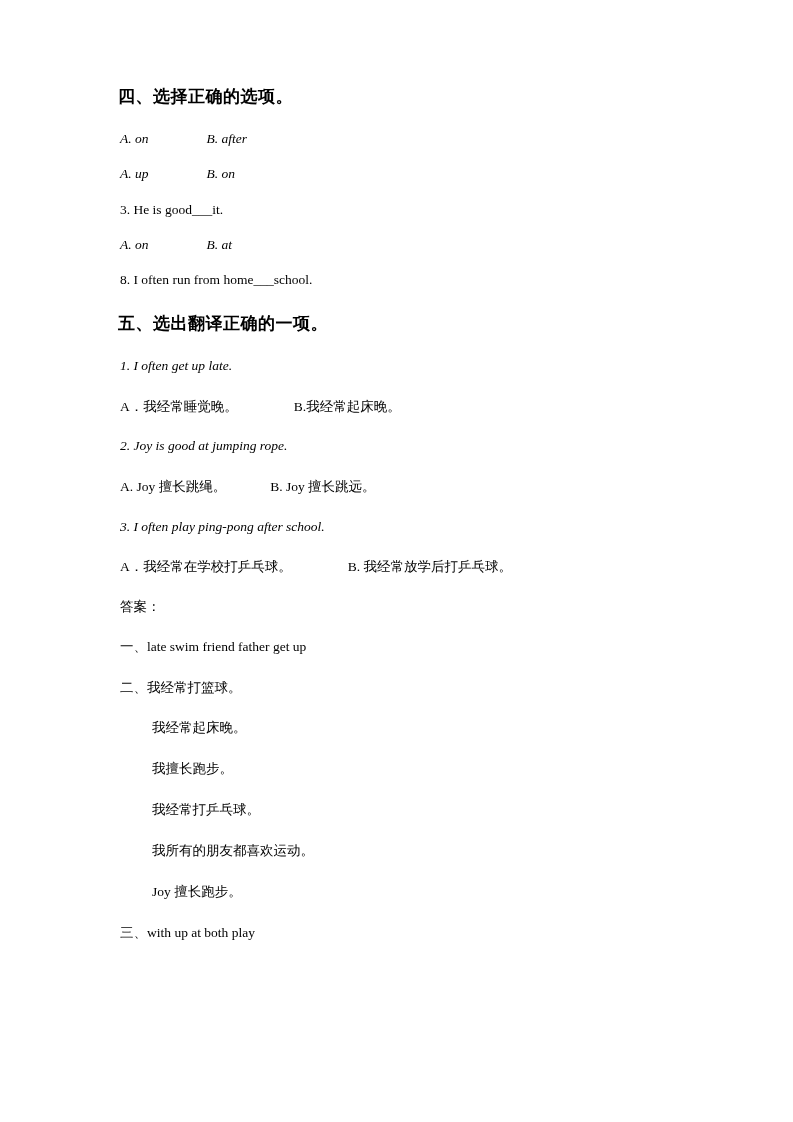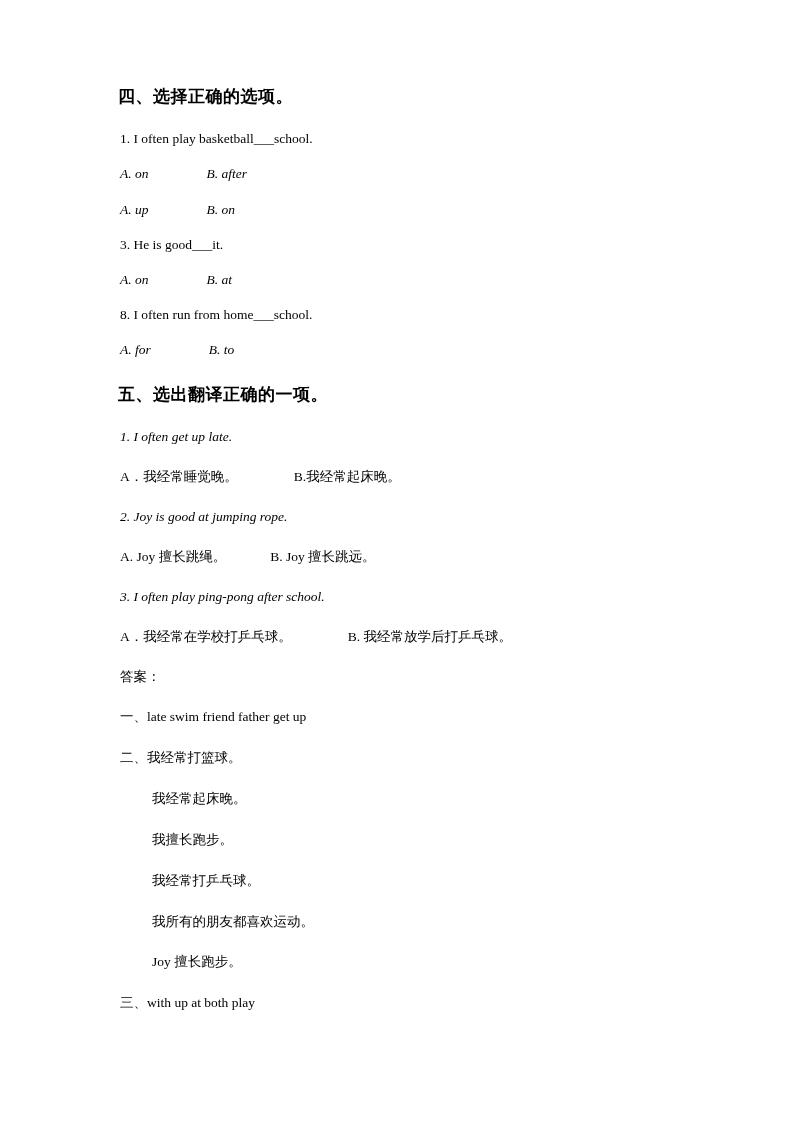--- a/index.html
+++ b/index.html
@@ -83,30 +83,28 @@
   }
 </style>
 </head>
 <body>
 
 <div class="page">
 
   <h2 class="section-heading">四、选择正确的选项。</h2>
 
   <div class="sec4">
-    <p class="q-line">1. I often play basketball___school.</p>
     <p class="opt-line"><span>A. on</span><span class="gap"></span><span>B. after</span></p>
 
     <p class="opt-line"><span>A. up</span><span class="gap"></span><span>B. on</span></p>
 
     <p class="q-line">3. He is good___it.</p>
     <p class="opt-line"><span>A. on</span><span class="gap"></span><span>B. at</span></p>
 
     <p class="q-line">8. I often run from home___school.</p>
-    <p class="opt-line"><span>A. for</span><span class="gap"></span><span>B. to</span></p>
   </div>
 
   <h2 class="section-heading second">五、选出翻译正确的一项。</h2>
 
   <div class="sec5">
     <p class="q-line">1. I often get up late.</p>
     <p class="cn-line"><span>A．我经常睡觉晚。</span><span class="gap-md"></span><span>B.我经常起床晚。</span></p>
 
     <p class="q-line">2. Joy is good at jumping rope.</p>
     <p class="cn-line"><span>A. Joy 擅长跳绳。</span><span class="gap-sm"></span><span>B. Joy 擅长跳远。</span></p>

